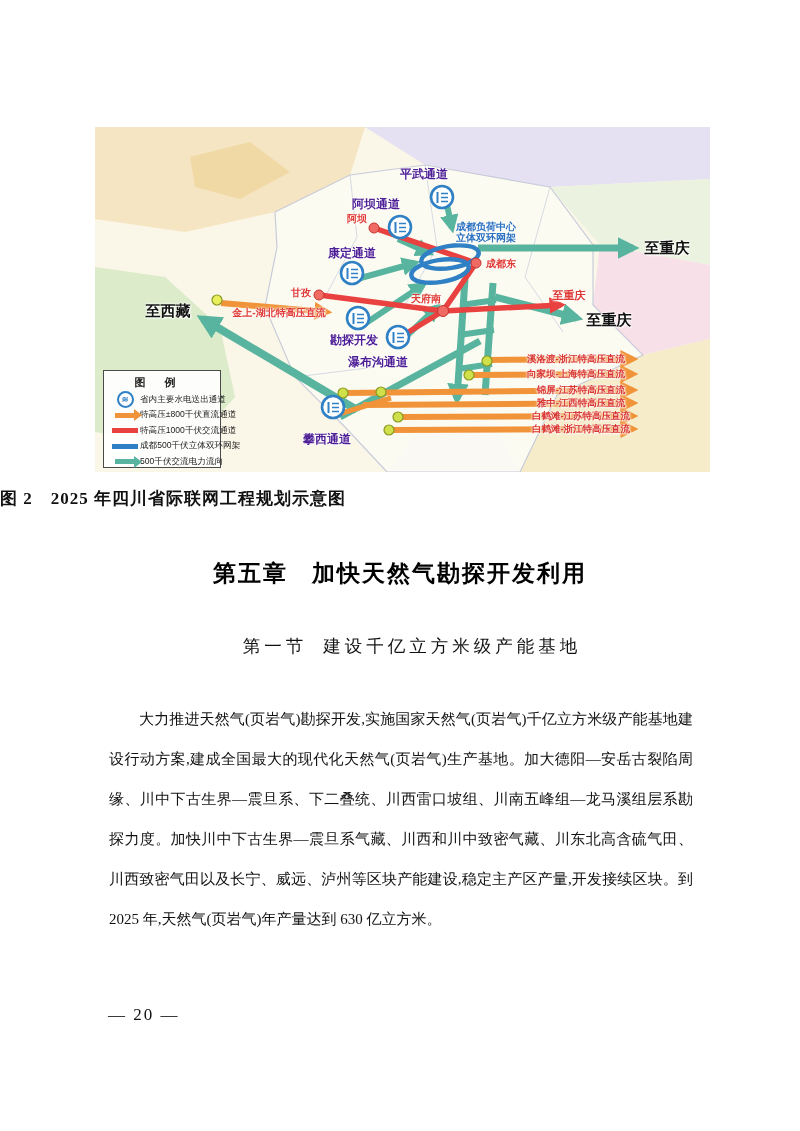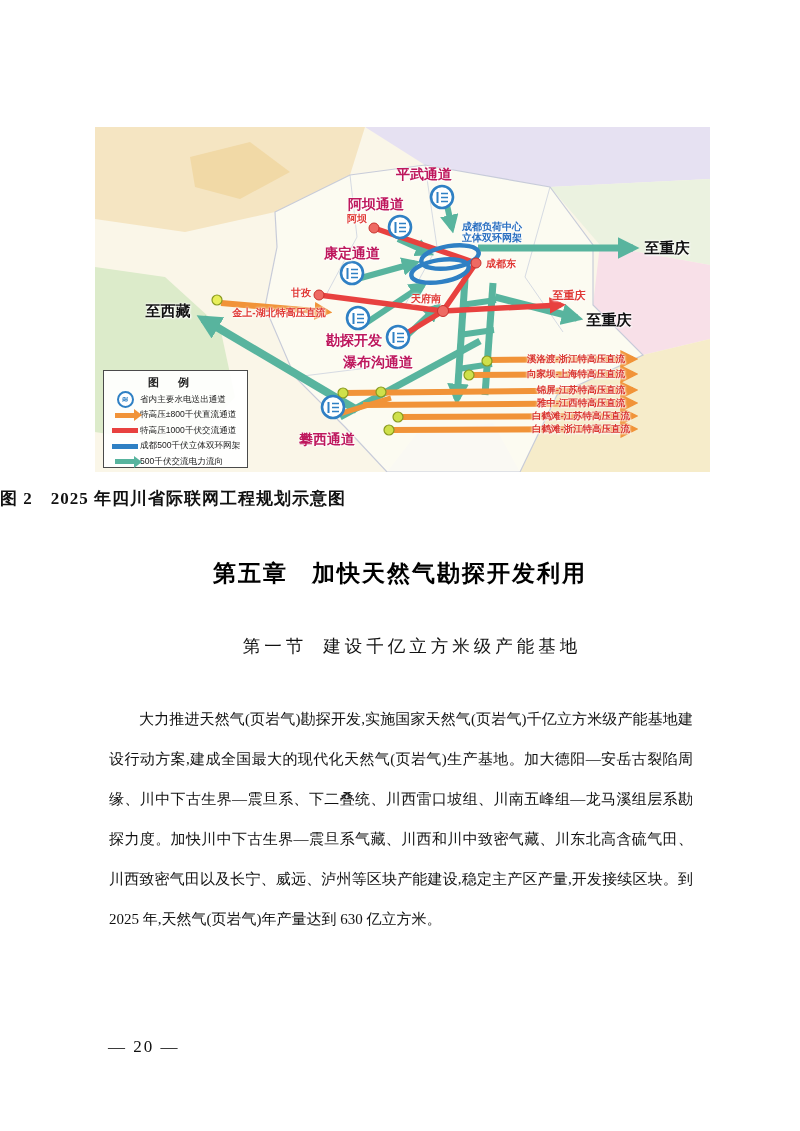--- a/index.html
+++ b/index.html
@@ -5,28 +5,28 @@
   html,body{margin:0;padding:0;}
   body{
     width:800px;height:1131px;position:relative;background:#ffffff;
     font-family:"Liberation Serif", serif;color:#1a1a1a;overflow:hidden;
   }
   
   .map-figure{position:absolute;left:95px;top:127px;width:615px;height:345px;background:#faf6e8;overflow:hidden;}
   .map-figure svg{position:absolute;left:0;top:0;}
   .maplabel{position:absolute;transform:translate(-50%,-50%);white-space:nowrap;line-height:1.05;
     text-shadow:0 0 2px #fff,0 0 3px #fff,1px 1px 2px #fff;}
-  .lbl-channel{font-family:"Liberation Sans",sans-serif;font-weight:bold;font-size:14px;color:#be185d;}
+  .lbl-channel{font-family:"Liberation Sans",sans-serif;font-weight:bold;font-size:12px;color:#4c1d95;}
   .lbl-dir{font-family:"Liberation Sans",sans-serif;font-weight:bold;font-size:15px;color:#111;}
   .lbl-red{font-family:"Liberation Sans",sans-serif;font-weight:bold;font-size:10px;color:#e03a35;}
   .lbl-red-big{font-family:"Liberation Sans",sans-serif;font-weight:bold;font-size:11px;color:#e03a35;}
-  .lbl-blue{font-family:"Liberation Sans",sans-serif;font-weight:bold;font-size:10px;color:#2a6fc0;text-align:center;margin-left:6px;}
+  .lbl-blue{font-family:"Liberation Sans",sans-serif;font-weight:bold;font-size:10px;color:#2a6fc0;text-align:center;}
   .lbl-hvdc{font-family:"Liberation Sans",sans-serif;font-weight:bold;font-size:9.5px;color:#d9352f;padding-left:36px;}
   
-  .legend{position:absolute;left:8px;top:243px;width:145px;height:98px;background:rgba(255,255,255,.93);
+  .legend{position:absolute;left:8px;top:243px;width:118px;height:98px;background:rgba(255,255,255,.93);
     border:1.5px solid #4a4a4a;box-sizing:border-box;padding:3px 12px 2px 6px;}
   .legend-title{font-family:"Liberation Sans",sans-serif;font-weight:bold;font-size:11px;color:#222;
     text-align:center;letter-spacing:8px;margin:1px 0 2px 0;}
   .legend-row{display:flex;align-items:center;height:15.5px;}
   .legend-swatch{width:30px;display:flex;align-items:center;justify-content:center;flex:0 0 30px;}
   .legend-label{font-family:"Liberation Sans",sans-serif;font-size:8.6px;color:#222;white-space:nowrap;}
   .sw-hydro{width:13px;height:13px;border-radius:50%;border:2px solid #2f80c4;background:#fff;
     color:#2f80c4;font-size:8px;line-height:13px;text-align:center;font-weight:bold;}
   .sw-bar{width:26px;height:5px;}
   .sw-arrow{position:relative;width:20px;height:5px;}
@@ -39,21 +39,21 @@
     font-weight:bold;font-size:17px;color:#111;letter-spacing:1px;}
   .chapter{position:absolute;left:0;top:558px;width:800px;text-align:center;
     font-family:"Liberation Sans",sans-serif;font-weight:bold;font-size:23px;color:#000;letter-spacing:2px;}
   .chapter .num{margin-right:24px;text-align:center;}
   .section{position:absolute;left:0;top:634px;width:800px;text-align:center;
     font-size:17.5px;color:#111;letter-spacing:4px;padding-left:12px;}
   .section .num{margin-right:16px;}
   .bodytext{position:absolute;left:109px;top:699px;width:584px;
     font-size:15px;line-height:40px;text-align:justify;text-justify:inter-character;color:#111;}
   .bodytext p{margin:0;text-indent:2em;}
-  .pageno{position:absolute;left:108px;top:1005px;font-size:17px;color:#111;letter-spacing:2px;margin-top:32px;}
+  .pageno{position:absolute;left:108px;top:1005px;font-size:17px;color:#111;letter-spacing:2px;}
 </style>
 </head>
 <body>
 
 <div class="map-figure">
   <svg width="615" height="345" viewBox="0 0 615 345">
     <defs>
       <marker id="mh-teal" viewBox="0 0 10 10" refX="7" refY="5" markerWidth="3.1" markerHeight="3.1" orient="auto">
         <path d="M0,0 L10,5 L0,10 z" fill="#58b49e"></path>
       </marker>

